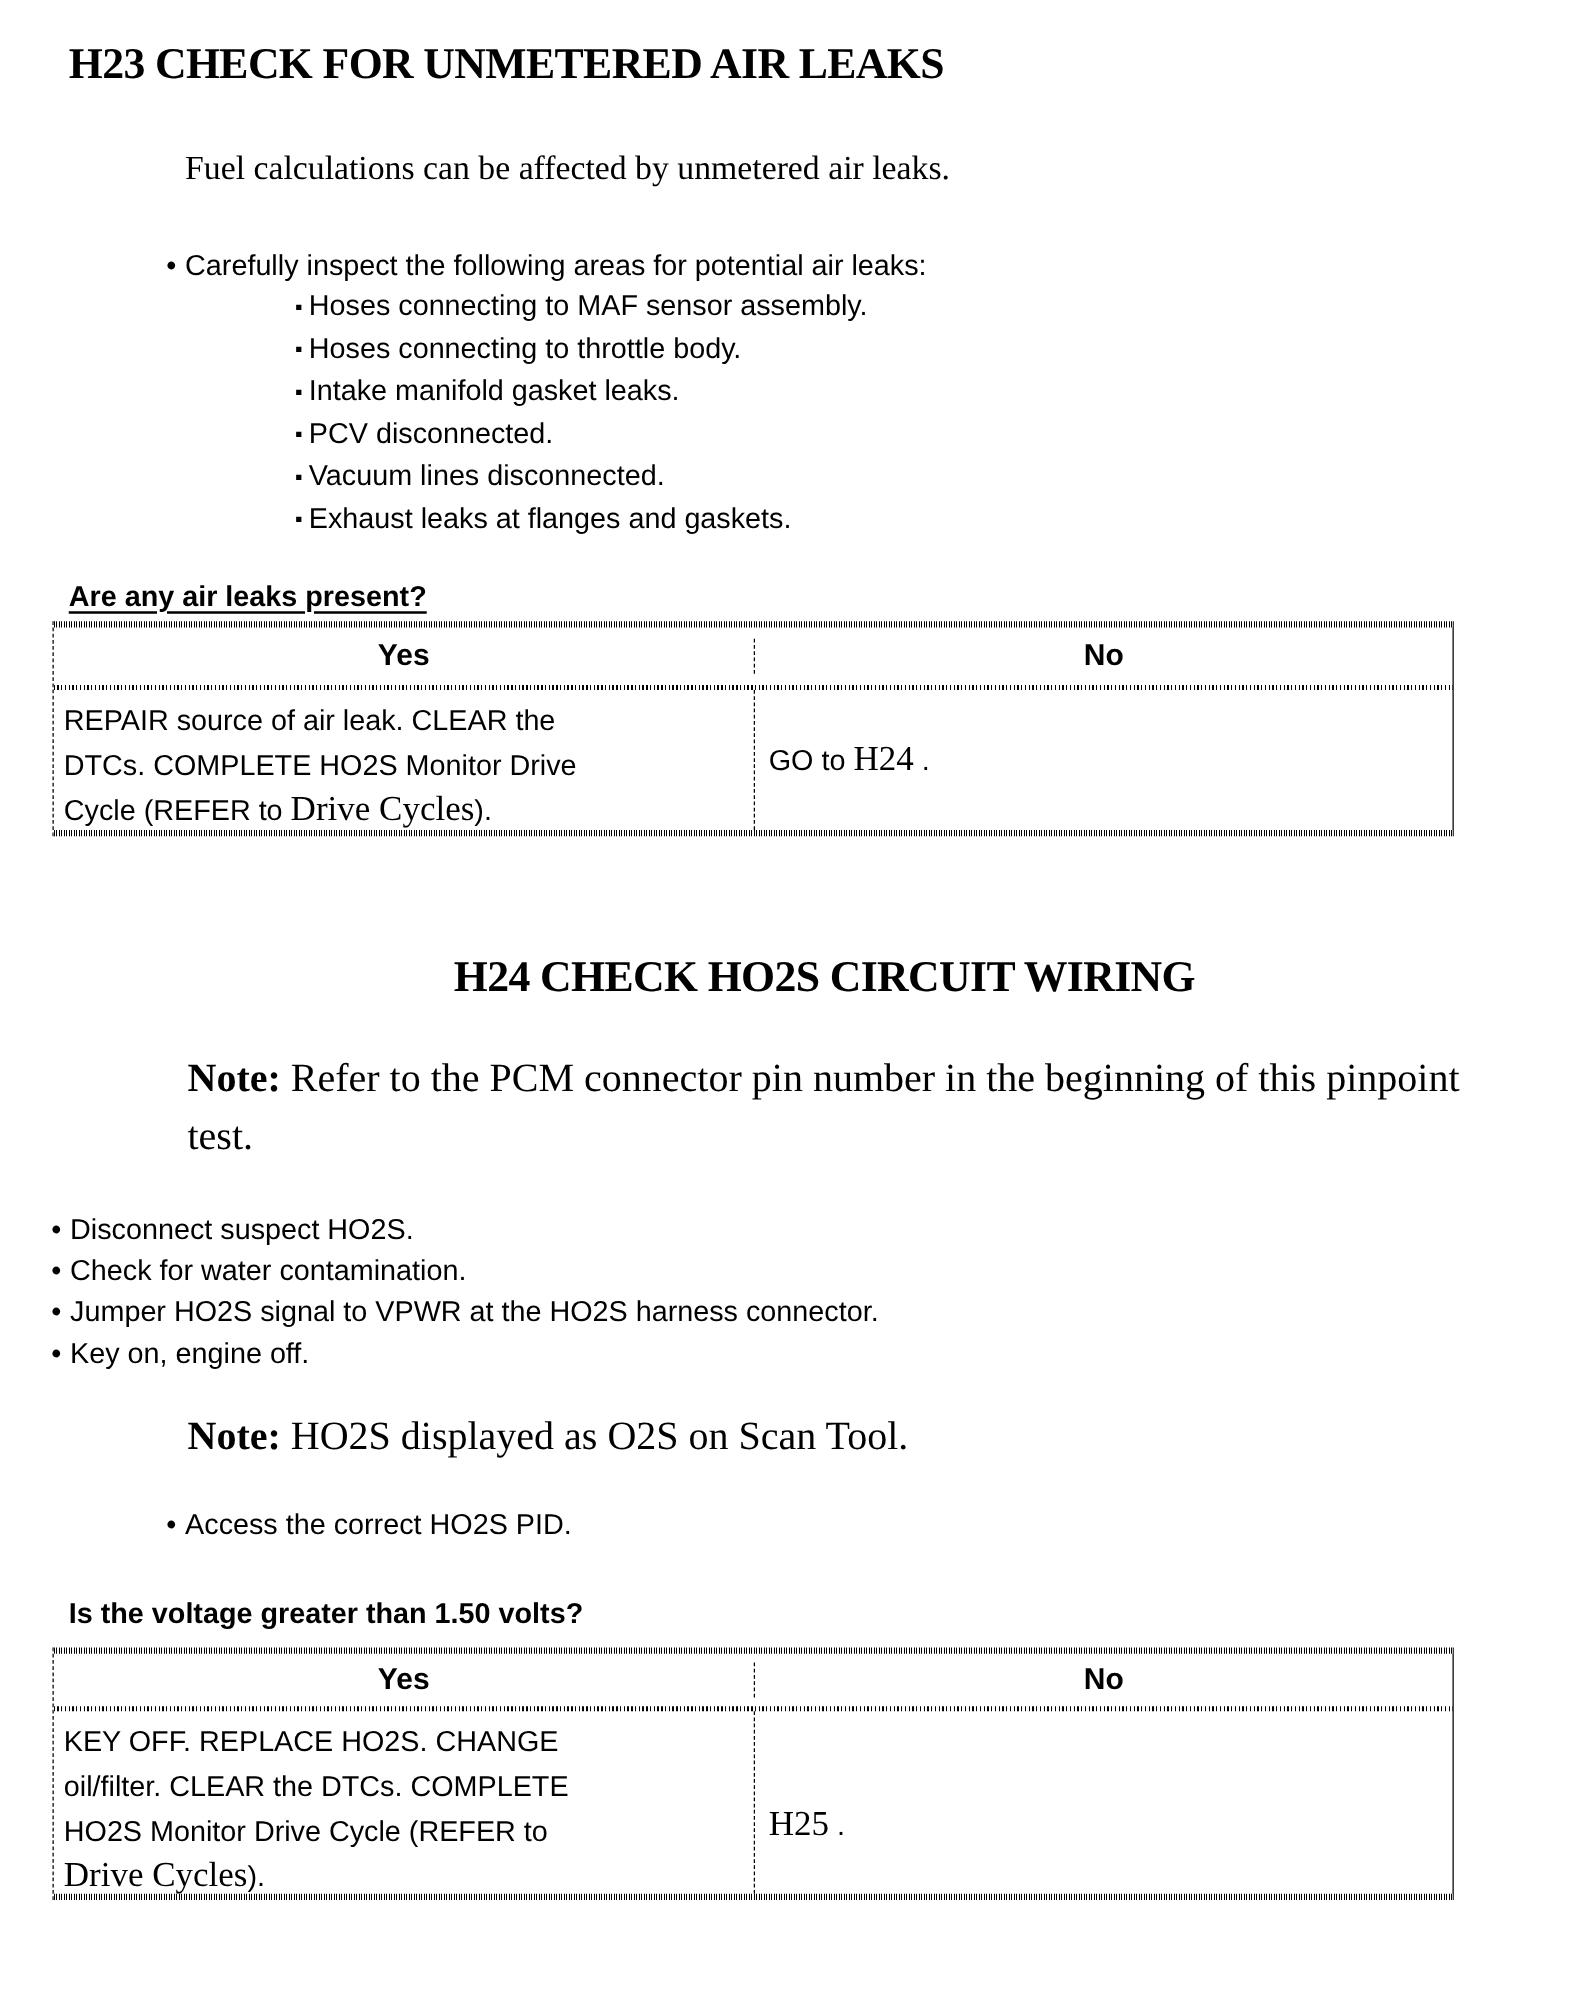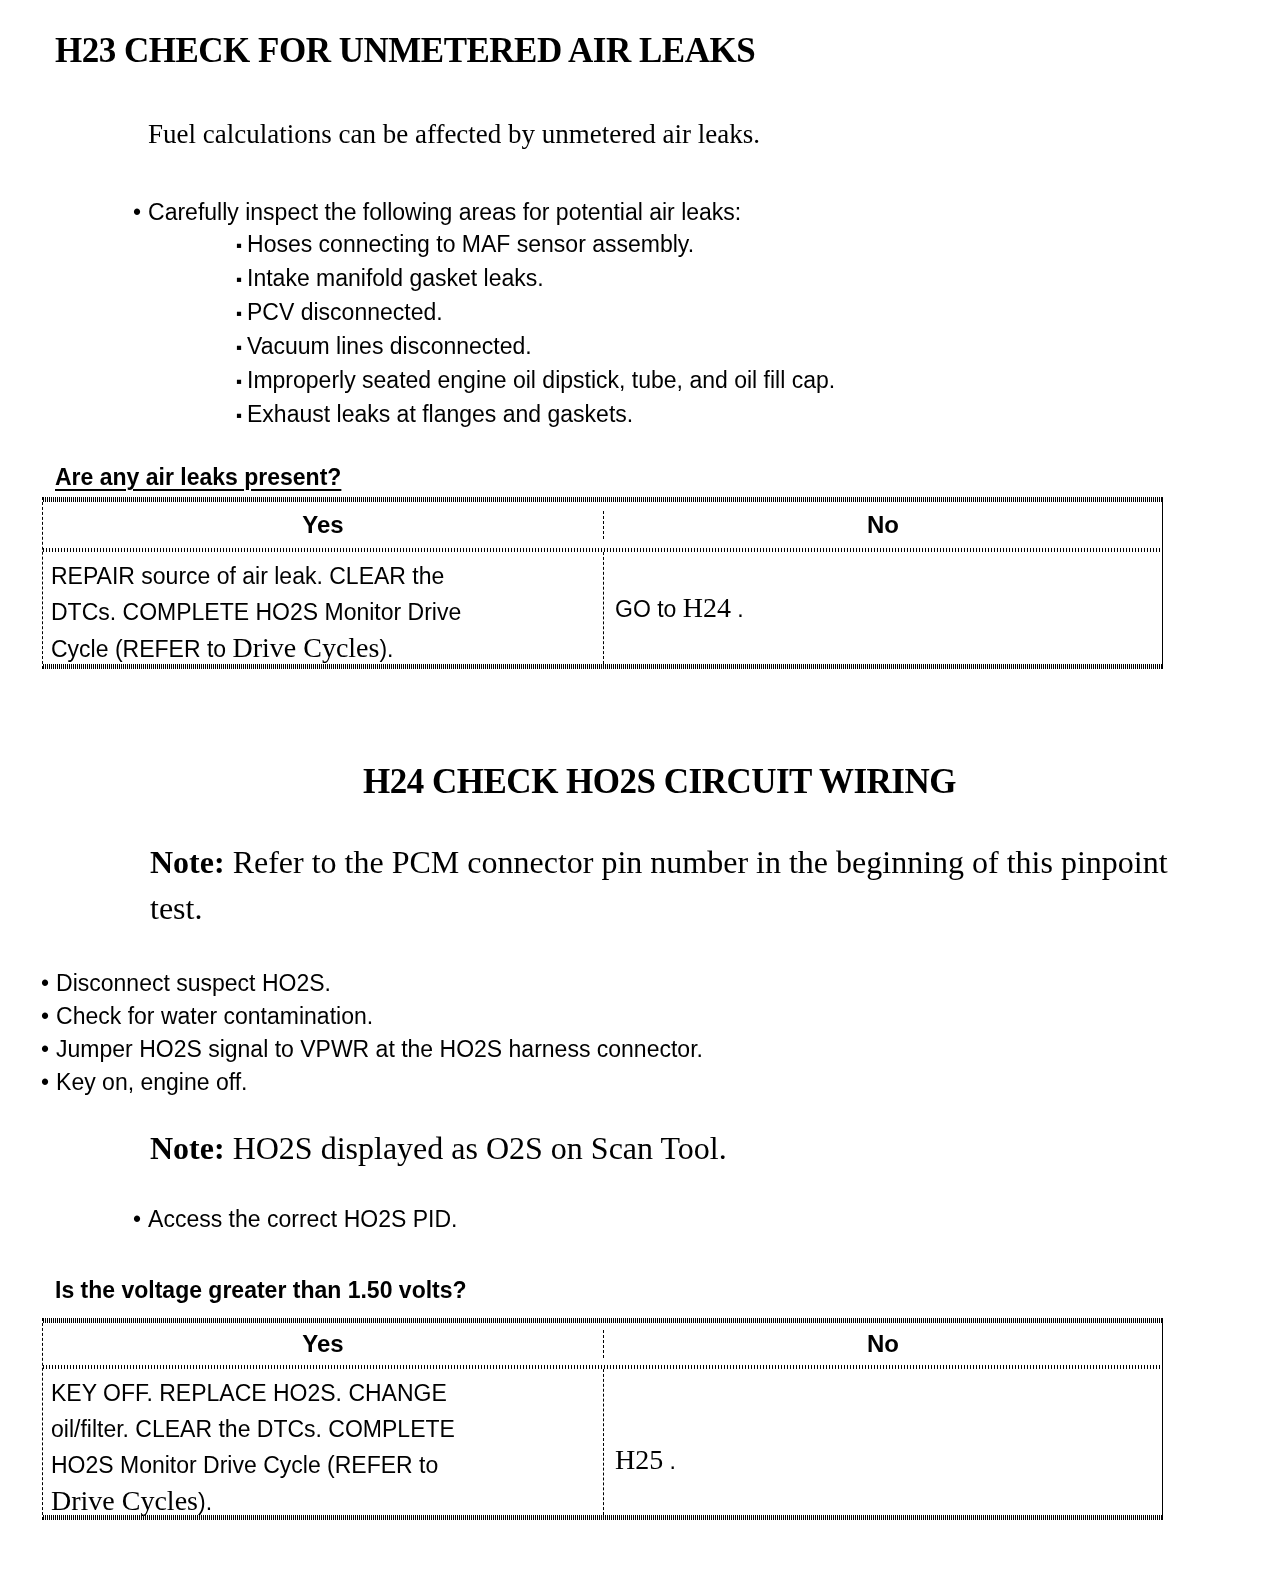--- a/index.html
+++ b/index.html
@@ -86,30 +86,30 @@
 <p class="intro">Fuel calculations can be affected by unmetered air leaks.</p>
 
 <ul class="blist">
   <li class="main">
     <span class="bullet">•</span><span>Carefully inspect the following areas for potential air leaks:</span>
   </li>
   <li class="sub">
     <span class="bullet sq">▪</span><span>Hoses connecting to MAF sensor assembly.</span>
   </li>
   <li class="sub">
+    <span class="bullet sq">▪</span><span>Hoses connecting to throttle body.</span>
+  </li>
+  <li class="sub">
     <span class="bullet sq">▪</span><span>Intake manifold gasket leaks.</span>
   </li>
   <li class="sub">
     <span class="bullet sq">▪</span><span>PCV disconnected.</span>
   </li>
   <li class="sub">
     <span class="bullet sq">▪</span><span>Vacuum lines disconnected.</span>
-  </li>
-  <li class="sub">
-    <span class="bullet sq">▪</span><span>Improperly seated engine oil dipstick, tube, and oil fill cap.</span>
   </li>
   <li class="sub">
     <span class="bullet sq">▪</span><span>Exhaust leaks at flanges and gaskets.</span>
   </li>
 </ul>
 
 <div class="question u">Are any air leaks present?</div>
 
 <div class="dtable t1">
   <div class="hatch top"></div>

